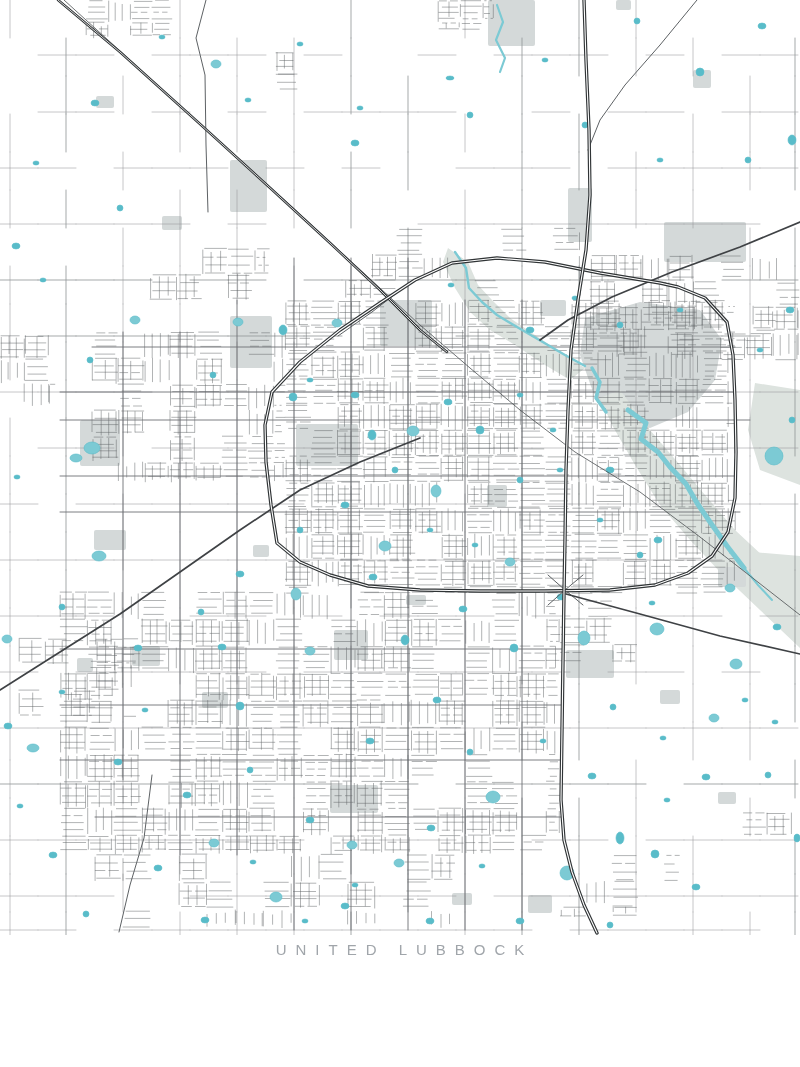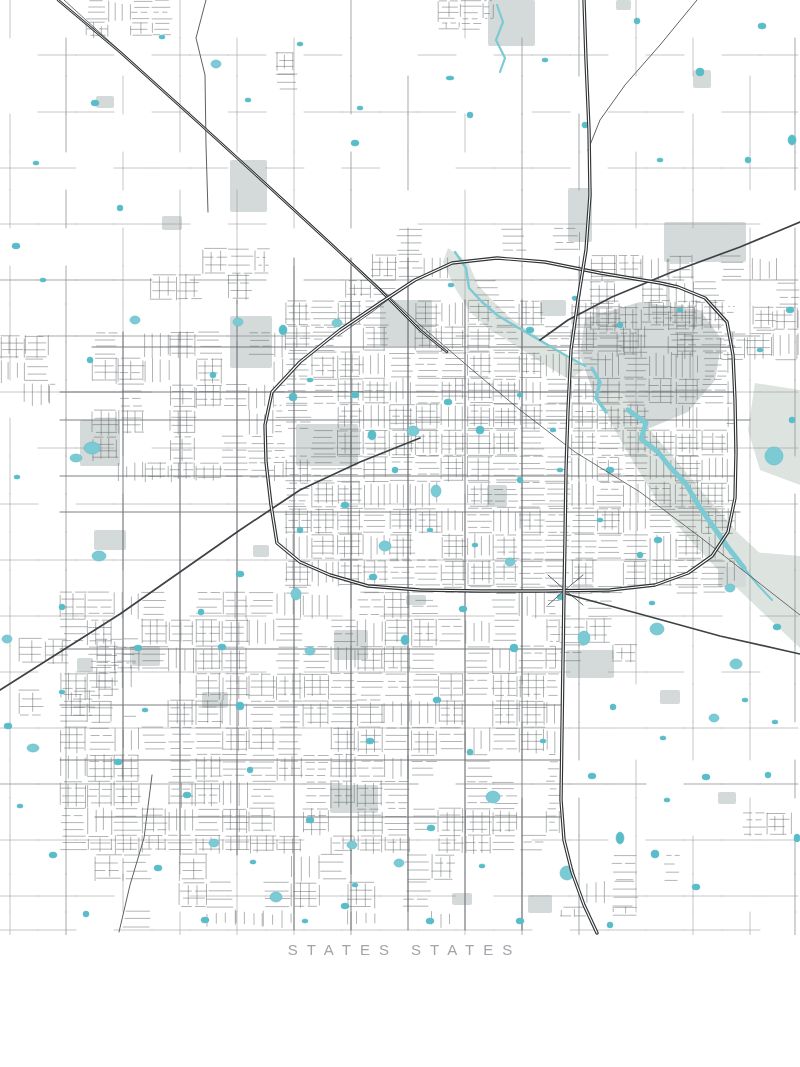--- a/index.html
+++ b/index.html
@@ -228,15 +228,15 @@
           <path d="M58.0 0.0L120.0 52.0L200.0 124.0L268.0 186.0L330.0 243.0L380.0 290.0L420.0 330.0L447.0 352.0" fill="none" stroke="#303436" stroke-width="2.5" stroke-linecap="round" stroke-linejoin="round"></path>
           <path d="M58.0 0.0L120.0 52.0L200.0 124.0L268.0 186.0L330.0 243.0L380.0 290.0L420.0 330.0L447.0 352.0" fill="none" stroke="#ffffff" stroke-width="0.8" stroke-linecap="round" stroke-linejoin="round"></path>
           <path d="M660.0 283.0L600.0 273.0L545.0 262.0L497.0 258.0L452.0 263.0L415.0 280.0L380.0 303.0L340.0 330.0L300.0 362.0L272.0 392.0L265.0 425.0L266.0 462.0L271.0 505.0L277.0 543.0L300.0 562.0L330.0 575.0L368.0 586.0L420.0 590.0L480.0 591.0L545.0 591.0L610.0 590.0L655.0 585.0L688.0 573.0L712.0 556.0L728.0 532.0L735.0 498.0L736.0 452.0L735.0 400.0L733.0 355.0L727.0 322.0L705.0 298.0L678.0 287.0L660.0 283.0" fill="none" stroke="#303436" stroke-width="3.4" stroke-linecap="round" stroke-linejoin="round"></path>
           <path d="M660.0 283.0L600.0 273.0L545.0 262.0L497.0 258.0L452.0 263.0L415.0 280.0L380.0 303.0L340.0 330.0L300.0 362.0L272.0 392.0L265.0 425.0L266.0 462.0L271.0 505.0L277.0 543.0L300.0 562.0L330.0 575.0L368.0 586.0L420.0 590.0L480.0 591.0L545.0 591.0L610.0 590.0L655.0 585.0L688.0 573.0L712.0 556.0L728.0 532.0L735.0 498.0L736.0 452.0L735.0 400.0L733.0 355.0L727.0 322.0L705.0 298.0L678.0 287.0L660.0 283.0" fill="none" stroke="#ffffff" stroke-width="1.1" stroke-linecap="round" stroke-linejoin="round"></path>
           <path d="M584.0 0.0L586.0 60.0L589.0 130.0L590.0 195.0L586.0 250.0L578.0 300.0L571.0 350.0L568.0 410.0L566.0 470.0L565.0 540.0L564.0 592.0L563.0 660.0L562.0 730.0L561.0 800.0L564.0 840.0L572.0 872.0L584.0 905.0L597.0 933.0" fill="none" stroke="#303436" stroke-width="3.4" stroke-linecap="round" stroke-linejoin="round"></path>
           <path d="M584.0 0.0L586.0 60.0L589.0 130.0L590.0 195.0L586.0 250.0L578.0 300.0L571.0 350.0L568.0 410.0L566.0 470.0L565.0 540.0L564.0 592.0L563.0 660.0L562.0 730.0L561.0 800.0L564.0 840.0L572.0 872.0L584.0 905.0L597.0 933.0" fill="none" stroke="#ffffff" stroke-width="1.1" stroke-linecap="round" stroke-linejoin="round"></path>
         </g>
       </svg>
   </div>
   <div class="title-block">
-    <div class="poster-subtitle">STATES STATES</div>
+    <div class="poster-subtitle">UNITED LUBBOCK</div>
   </div>
 </div>
 
 </body></html>

